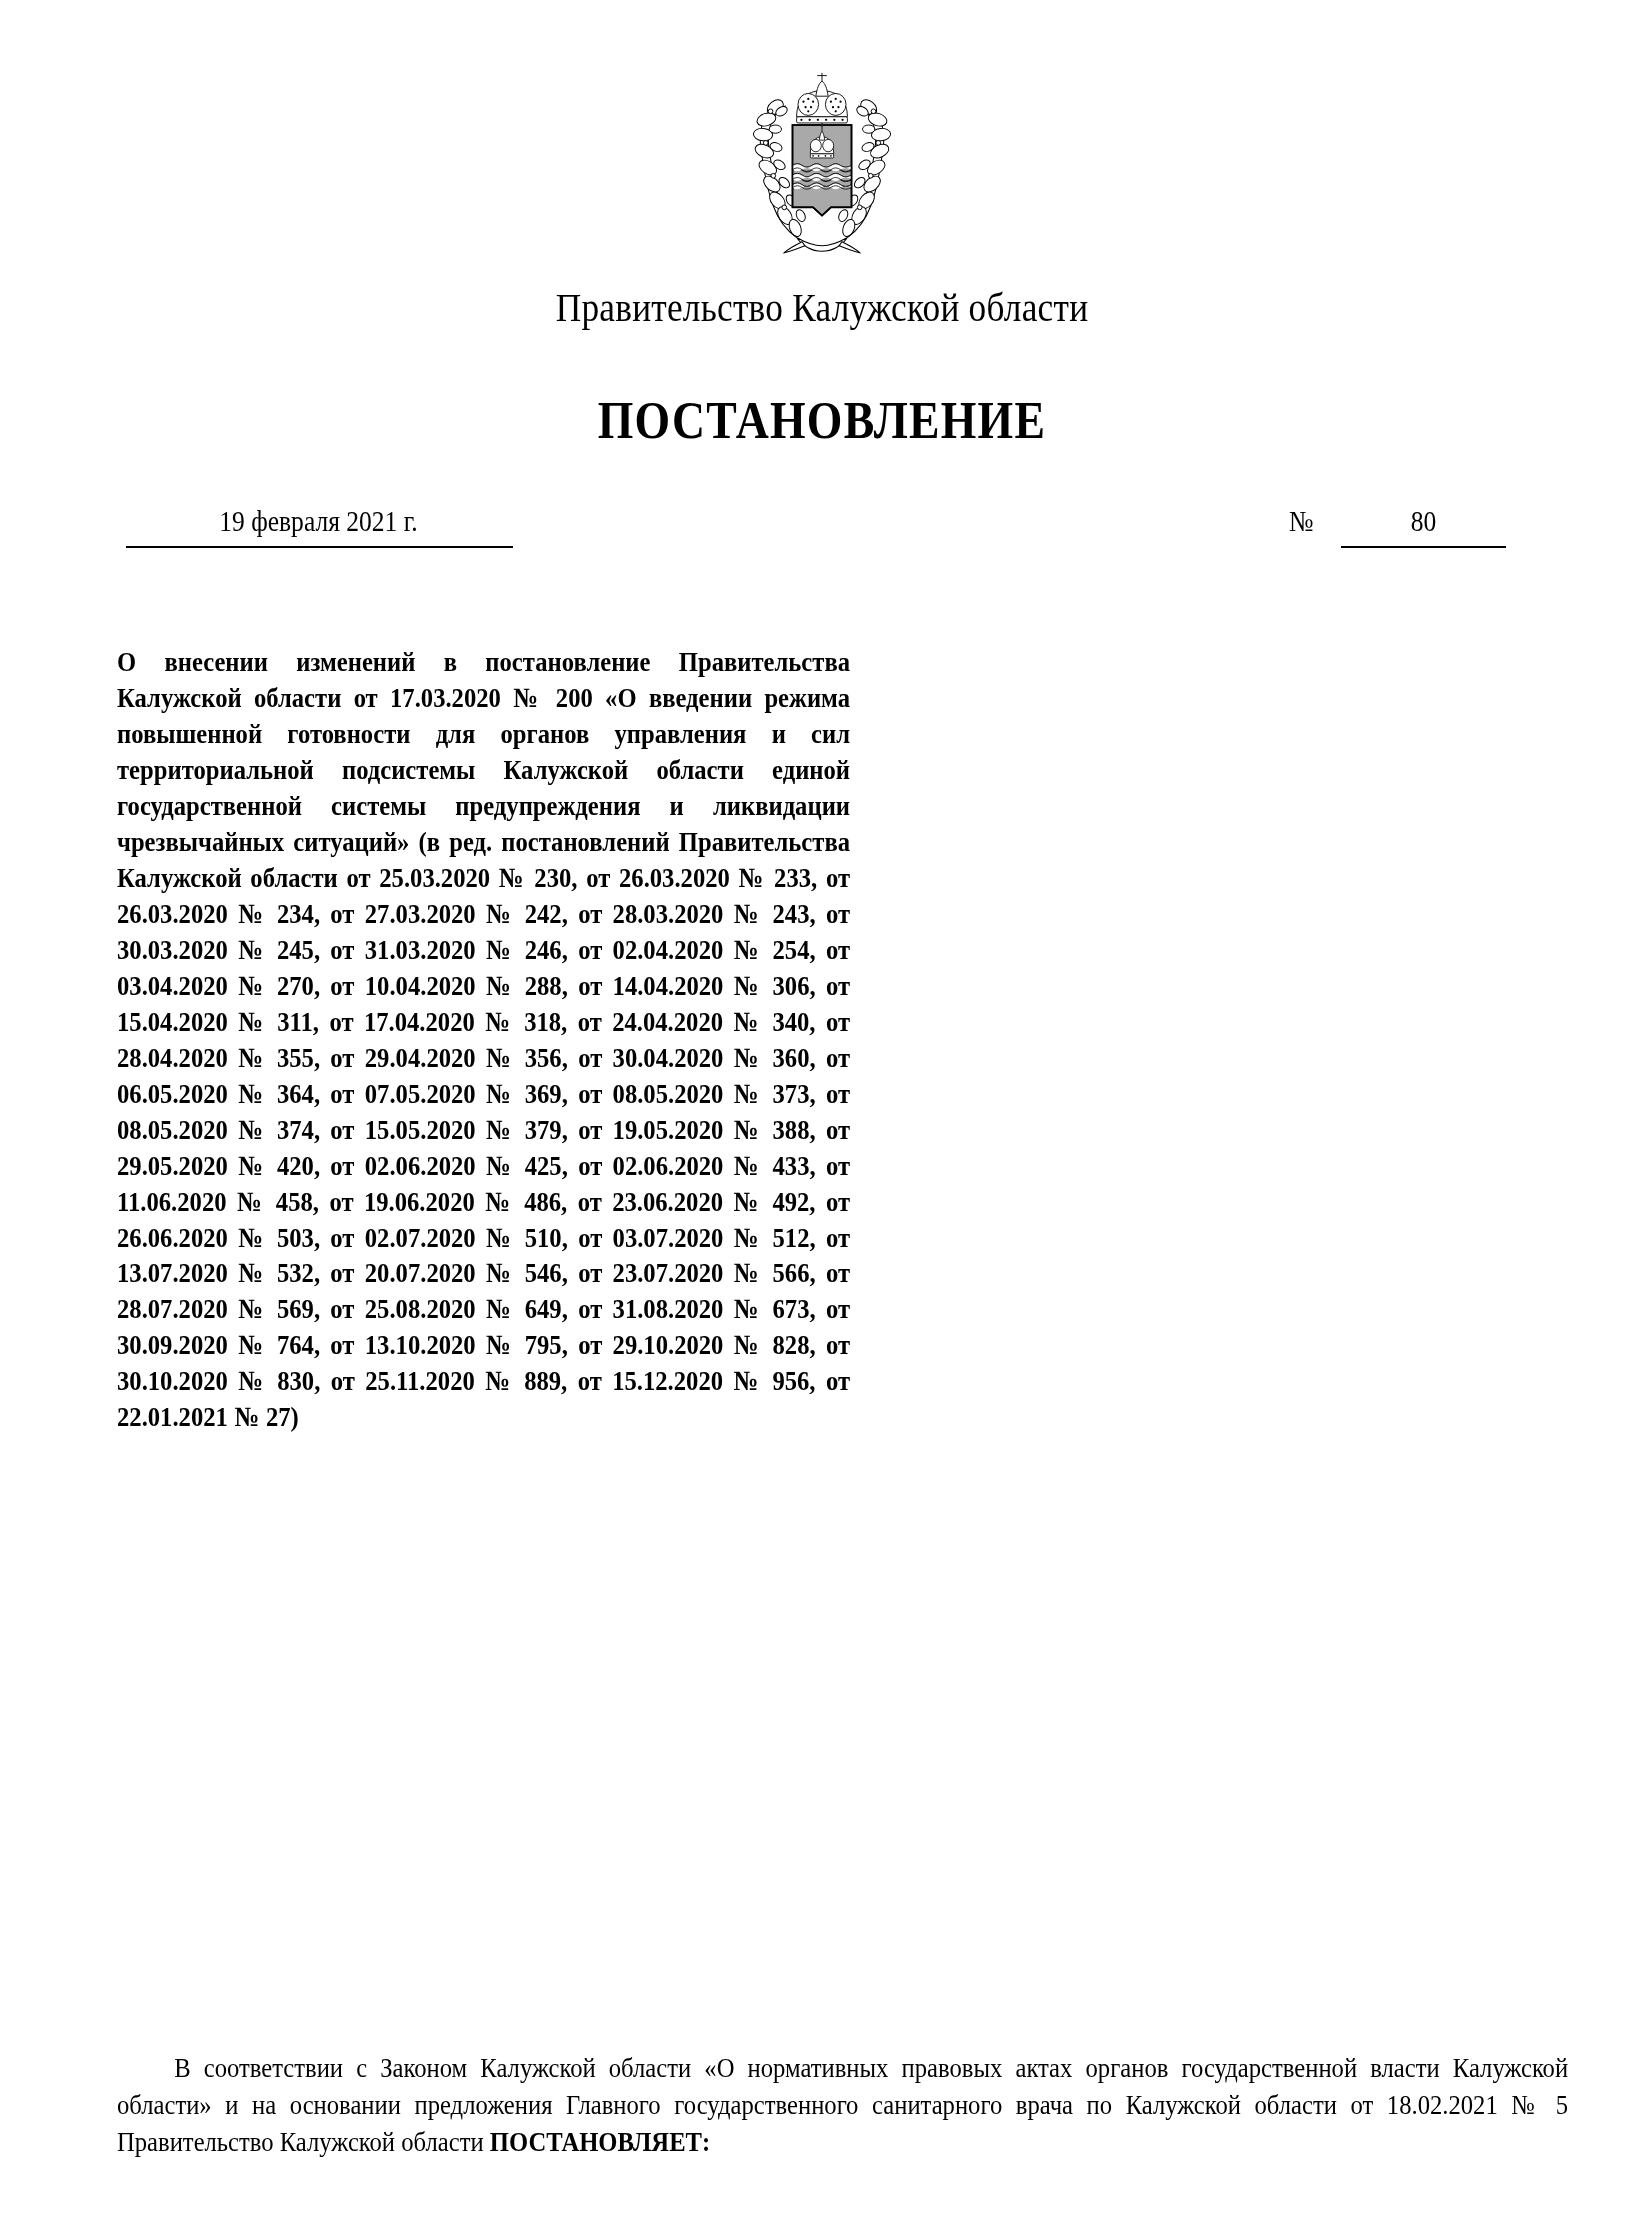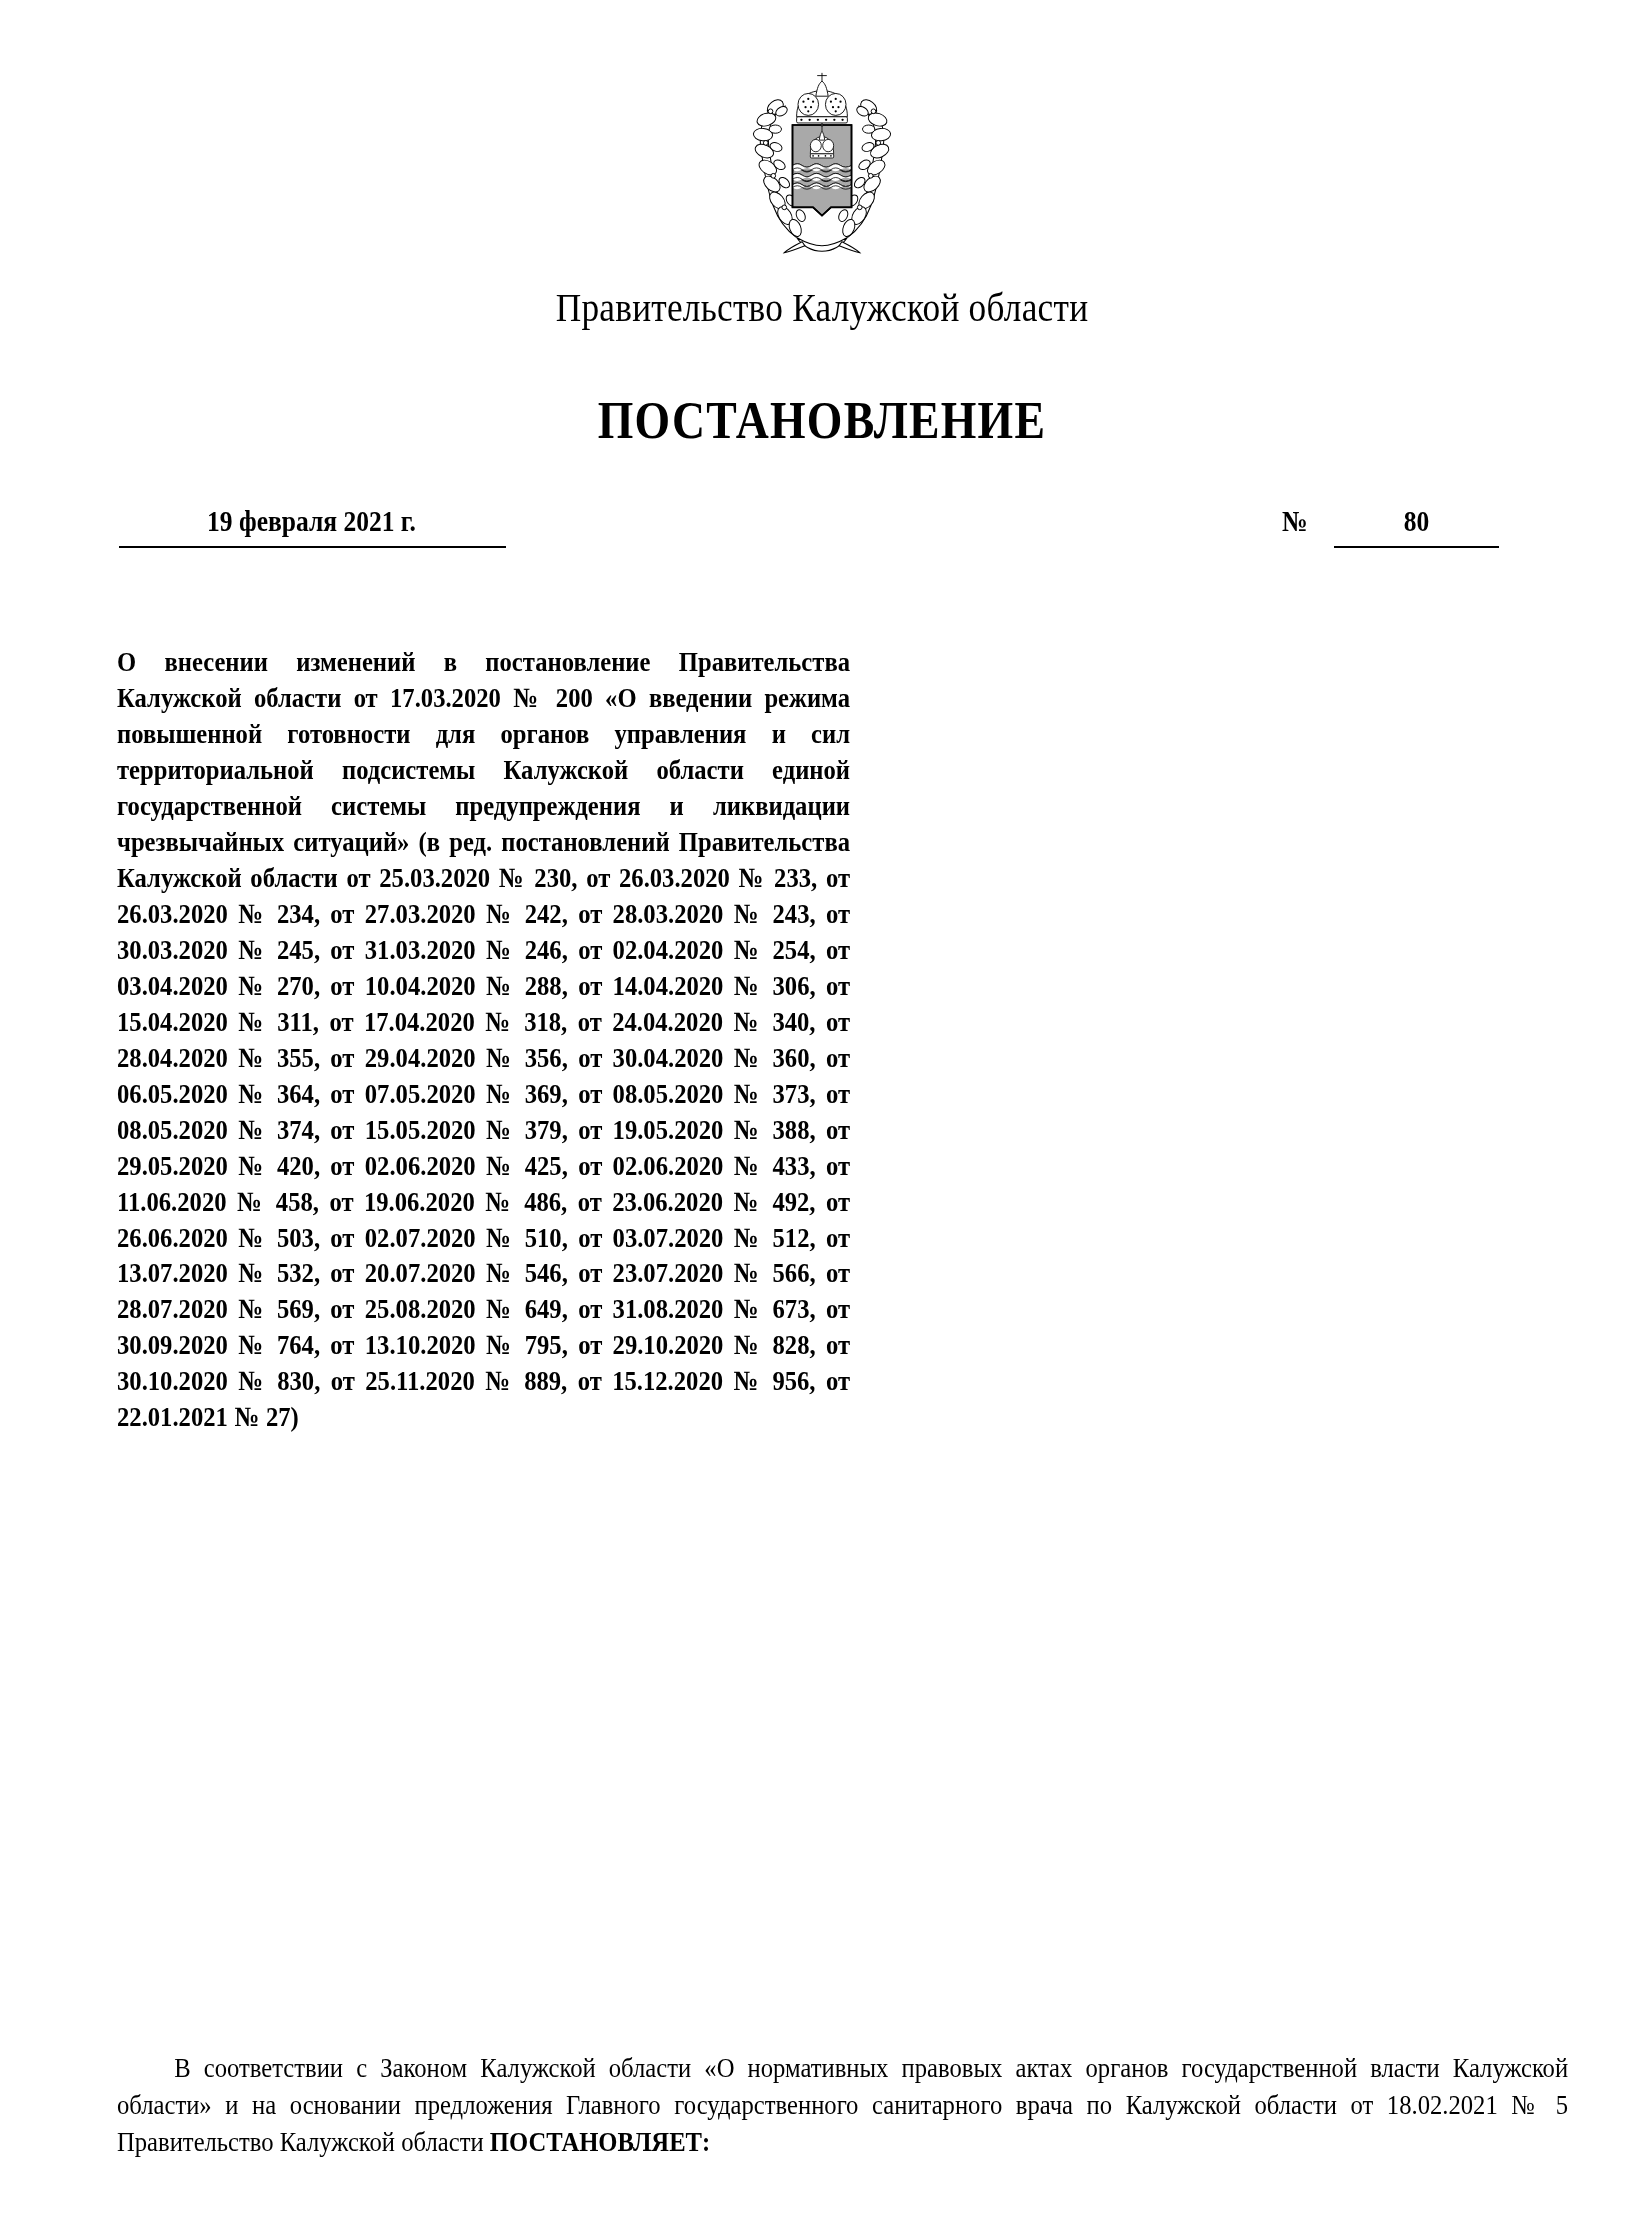--- a/index.html
+++ b/index.html
@@ -58,24 +58,23 @@
     letter-spacing: 1.4px;
     transform: scaleX(0.88);
     transform-origin: 50% 0;
     white-space: nowrap;
   }
 
   
   .meta-row {
     position: absolute;
     top: 507px;
-    left: 117px;
+    left: 124px;
     width: 1450px;
     height: 41px;
-    font-weight: bold;
   }
   .meta-date {
     position: absolute;
     left: 0;
     top: 0;
     width: 389px;
     text-align: center;
     font-size: 29px;
     line-height: 1.0;
     transform: scaleX(0.88);

